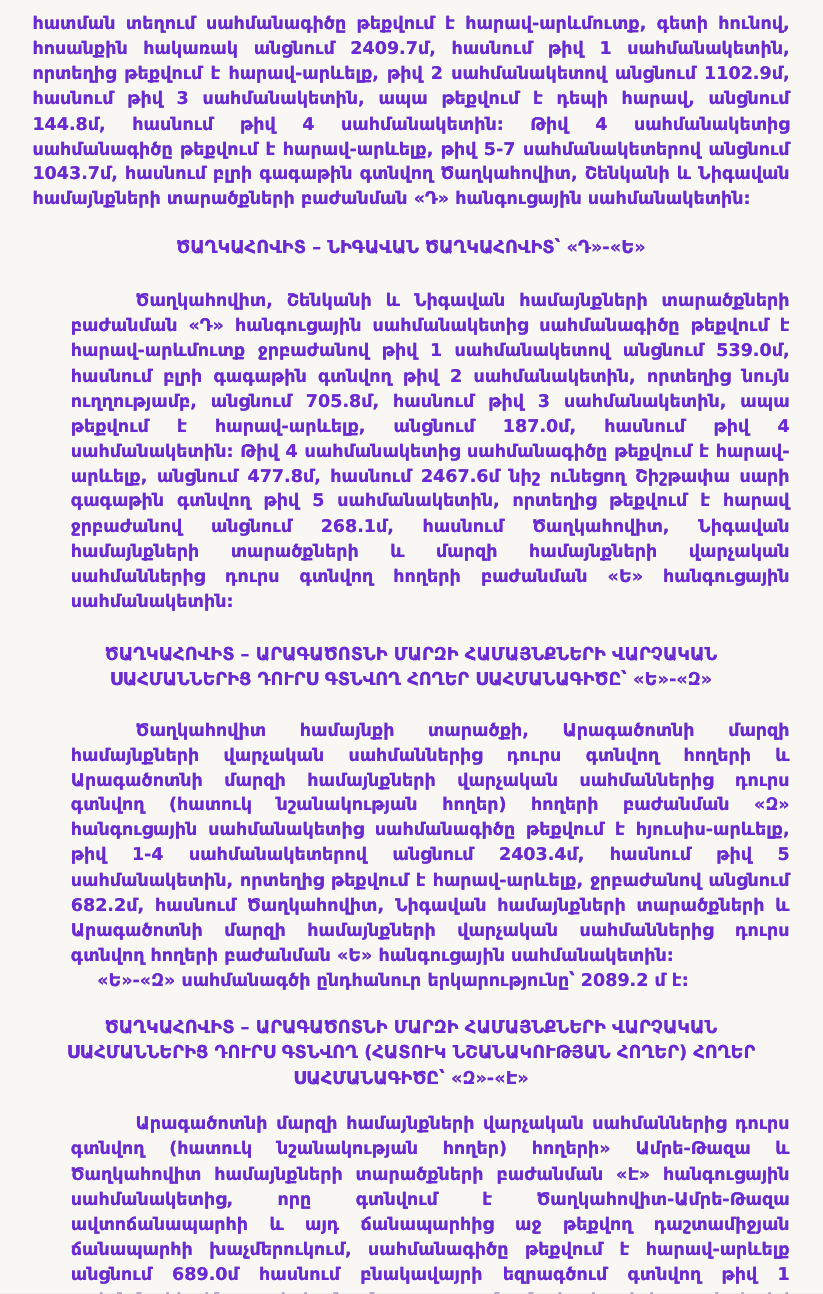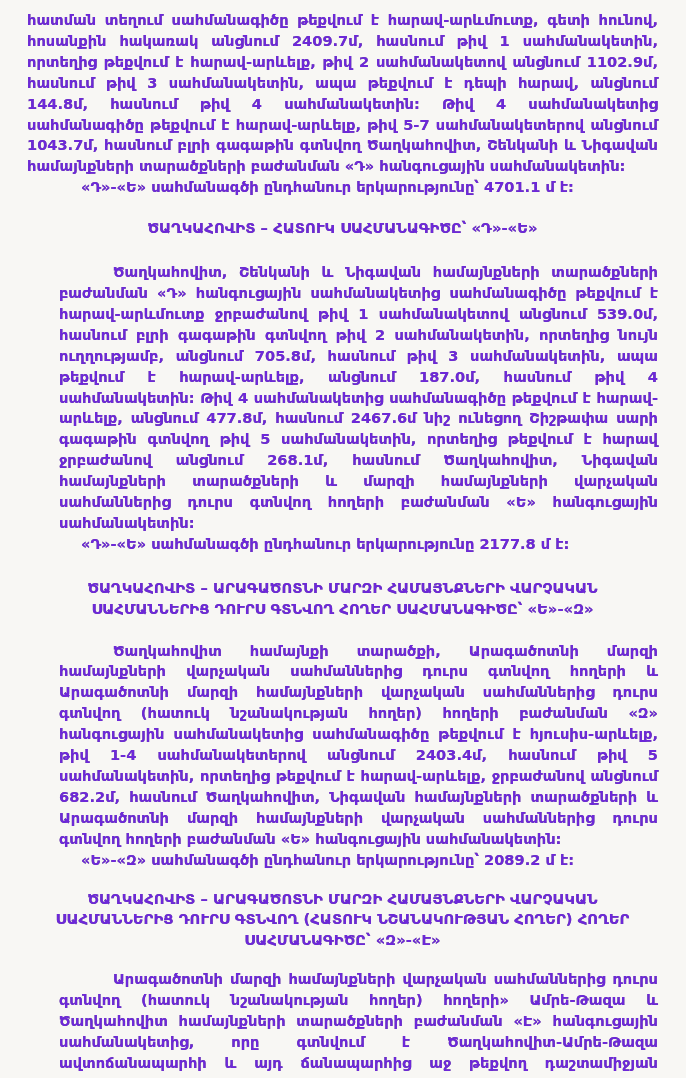--- a/index.html
+++ b/index.html
@@ -44,25 +44,23 @@
   .heading.h1 { margin: 20px 0 23px 0; }
   .heading.h2 { margin: 23px 2px 21px 2px; }
   .heading.h3 { margin: 18px 0 18px 0; }
 </style>
 </head>
 <body>
 
 <div class="page">
 
   <p class="body-par">հատման տեղում սահմանագիծը թեքվում է հարավ-արևմուտք, գետի հունով, հոսանքին հակառակ անցնում 2409.7մ, հասնում թիվ 1 սահմանակետին, որտեղից թեքվում է հարավ-արևելք, թիվ 2 սահմանակետով անցնում 1102.9մ, հասնում թիվ 3 սահմանակետին, ապա թեքվում է դեպի հարավ, անցնում 144.8մ, հասնում թիվ 4 սահմանակետին: Թիվ 4 սահմանակետից սահմանագիծը թեքվում է հարավ-արևելք, թիվ 5-7 սահմանակետերով անցնում 1043.7մ, հասնում բլրի գագաթին գտնվող Ծաղկահովիտ, Շենկանի և Նիգավան համայնքների տարածքների բաժանման «Դ» հանգուցային սահմանակետին:</p>
-  <p class="summary-line">«Դ»-«Ե» սահմանագծի ընդհանուր երկարությունը՝ 4701.1 մ է:</p>
 
-  <div class="heading h1">ԾԱՂԿԱՀՈՎԻՏ – ՀԱՏՈՒԿ ՍԱՀՄԱՆԱԳԻԾԸ՝ «Դ»-«Ե»</div>
+  <div class="heading h1">ԾԱՂԿԱՀՈՎԻՏ – ՆԻԳԱՎԱՆ ԾԱՂԿԱՀՈՎԻՏ՝ «Դ»-«Ե»</div>
   <p class="body-par indent">Ծաղկահովիտ, Շենկանի և Նիգավան համայնքների տարածքների բաժանման «Դ» հանգուցային սահմանակետից սահմանագիծը թեքվում է հարավ-արևմուտք ջրբաժանով թիվ 1 սահմանակետով անցնում 539.0մ, հասնում բլրի գագաթին գտնվող թիվ 2 սահմանակետին, որտեղից նույն ուղղությամբ, անցնում 705.8մ, հասնում թիվ 3 սահմանակետին, ապա թեքվում է հարավ-արևելք, անցնում 187.0մ, հասնում թիվ 4 սահմանակետին: Թիվ 4 սահմանակետից սահմանագիծը թեքվում է հարավ-արևելք, անցնում 477.8մ, հասնում 2467.6մ նիշ ունեցող Շիշթափա սարի գագաթին գտնվող թիվ 5 սահմանակետին, որտեղից թեքվում է հարավ ջրբաժանով անցնում 268.1մ, հասնում Ծաղկահովիտ, Նիգավան համայնքների տարածքների և մարզի համայնքների վարչական սահմաններից դուրս գտնվող հողերի բաժանման «Ե» հանգուցային սահմանակետին:</p>
-  <p class="summary-line">«Դ»-«Ե» սահմանագծի ընդհանուր երկարությունը 2177.8 մ է:</p>
 
   <div class="heading h2">ԾԱՂԿԱՀՈՎԻՏ – ԱՐԱԳԱԾՈՏՆԻ ՄԱՐԶԻ ՀԱՄԱՅՆՔՆԵՐԻ ՎԱՐՉԱԿԱՆ ՍԱՀՄԱՆՆԵՐԻՑ ԴՈՒՐՍ ԳՏՆՎՈՂ ՀՈՂԵՐ ՍԱՀՄԱՆԱԳԻԾԸ՝ «Ե»-«Զ»</div>
   <p class="body-par indent">Ծաղկահովիտ համայնքի տարածքի, Արագածոտնի մարզի համայնքների վարչական սահմաններից դուրս գտնվող հողերի և Արագածոտնի մարզի համայնքների վարչական սահմաններից դուրս գտնվող (հատուկ նշանակության հողեր) հողերի բաժանման «Զ» հանգուցային սահմանակետից սահմանագիծը թեքվում է հյուսիս-արևելք, թիվ 1-4 սահմանակետերով անցնում 2403.4մ, հասնում թիվ 5 սահմանակետին, որտեղից թեքվում է հարավ-արևելք, ջրբաժանով անցնում 682.2մ, հասնում Ծաղկահովիտ, Նիգավան համայնքների տարածքների և Արագածոտնի մարզի համայնքների վարչական սահմաններից դուրս գտնվող հողերի բաժանման «Ե» հանգուցային սահմանակետին:</p>
   <p class="summary-line">«Ե»-«Զ» սահմանագծի ընդհանուր երկարությունը՝ 2089.2 մ է:</p>
 
   <div class="heading h3">ԾԱՂԿԱՀՈՎԻՏ – ԱՐԱԳԱԾՈՏՆԻ ՄԱՐԶԻ ՀԱՄԱՅՆՔՆԵՐԻ ՎԱՐՉԱԿԱՆ ՍԱՀՄԱՆՆԵՐԻՑ ԴՈՒՐՍ ԳՏՆՎՈՂ (ՀԱՏՈՒԿ ՆՇԱՆԱԿՈՒԹՅԱՆ ՀՈՂԵՐ) ՀՈՂԵՐ ՍԱՀՄԱՆԱԳԻԾԸ՝ «Զ»-«Է»</div>
   <p class="body-par indent">Արագածոտնի մարզի համայնքների վարչական սահմաններից դուրս գտնվող (հատուկ նշանակության հողեր) հողերի» Ամրե-Թազա և Ծաղկահովիտ համայնքների տարածքների բաժանման «Է» հանգուցային սահմանակետից, որը գտնվում է Ծաղկահովիտ-Ամրե-Թազա ավտոճանապարհի և այդ ճանապարհից աջ թեքվող դաշտամիջյան ճանապարհի խաչմերուկում, սահմանագիծը թեքվում է հարավ-արևելք անցնում 689.0մ հասնում բնակավայրի եզրագծում գտնվող թիվ 1 սահմանակետին, որտեղից նույն ուղղությամբ բնակավայրի եզրագծով թիվ 2 սահմանակետով անցնում 830.1մ, հասնում թիվ 3 սահմանակետին, ապա դարձյալ նույն ուղղությամբ, վարելահողերի միջնակով անցնում 401.0մ, հասնում ձորակի հունում գտնվող թիվ 4 սահմանակետին: Թիվ 4 սահմանակետից սահմանագիծը թեքվում է դեպի հարավ, ձորակով անցնում 677.5մ, հասնում թիվ 5 սահմանակետին, որտեղից թեքվում է հարավ-արևելք, թիվ 6-8 սահմանակետերով անցնում 1461.0մ, հասնում Ծաղկահովիտ համայնքի տարածքի, Արագածոտնի մարզի համայնքների վարչական սահմաններից</p>
 
 </div>
 

